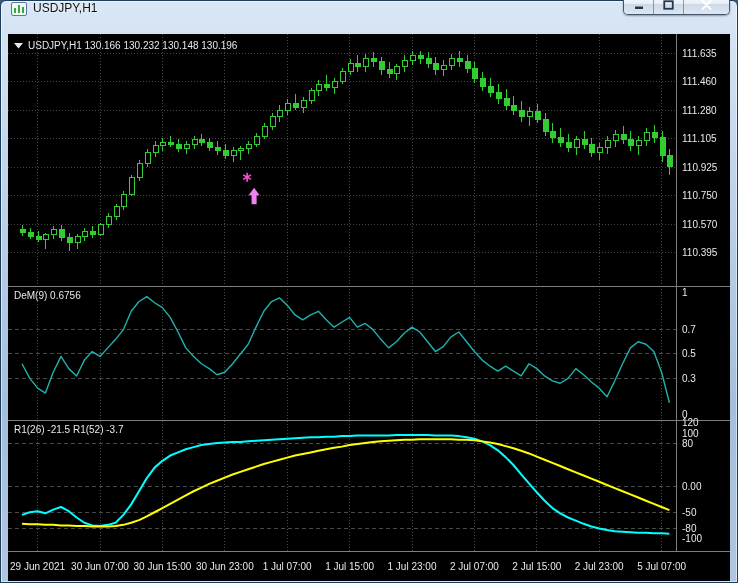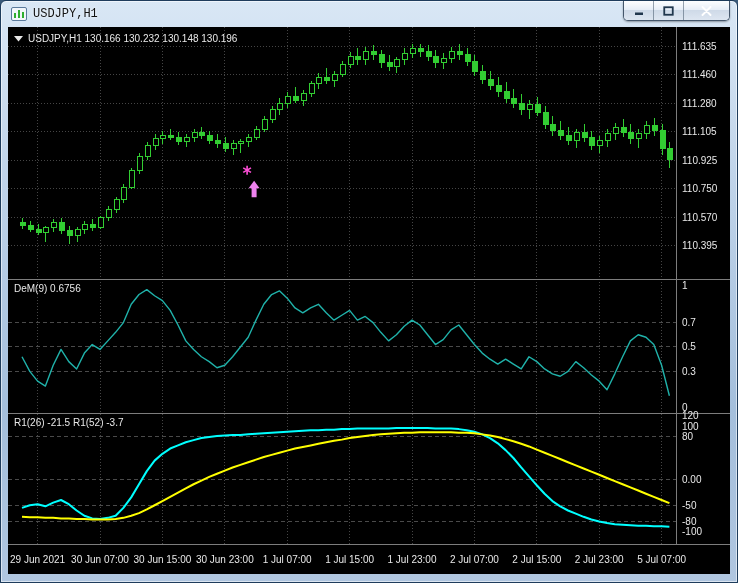--- a/index.html
+++ b/index.html
@@ -4,21 +4,21 @@
 <style>
   html,body{margin:0;padding:0;background:#3a5a7a;}
   body{width:738px;height:583px;overflow:hidden;font-family:"Liberation Sans",sans-serif;}
   .window{
     box-sizing:border-box;width:738px;height:583px;
     border:1px solid #1e3c5c;border-radius:6px 6px 0 0;
     background:linear-gradient(180deg,#d9e7f5 0%,#c0d4ea 30%,#a4bfdc 70%,#b0c6e0 100%);
     padding:0 7px 7px;box-shadow:inset 0 0 0 1px rgba(255,255,255,.55);
     position:relative;
   }
-  .titlebar{height:26px;display:flex;align-items:center;position:relative;font-family:Liberation Mono, monospace;}
+  .titlebar{height:33px;display:flex;align-items:flex-start;position:relative;}
   .win-icon{width:16px;height:16px;margin:0 6px 0 3px;flex:0 0 auto;}
   .win-title{font-size:12px;color:#111;text-shadow:0 0 3px rgba(255,255,255,.9);white-space:nowrap;}
   .btn-group{margin-left:auto;display:flex;align-items:flex-start;margin-top:-6px;padding-top:0;
     border:1px solid #44566b;border-top:none;border-radius:0 0 5px 5px;overflow:hidden;
     box-shadow:0 1px 2px rgba(0,0,0,.35), inset 0 0 0 1px rgba(255,255,255,.45);}
   .wbtn{width:29px;height:19px;display:flex;align-items:center;justify-content:center;cursor:default;
     background:linear-gradient(180deg,#fdfeff 0%,#e7eef7 45%,#cfdae8 50%,#dde6f1 100%);
     border-left:1px solid rgba(70,88,108,.55);}
   .wbtn:first-child{border-left:none;}
   .wbtn.close{width:45px;

